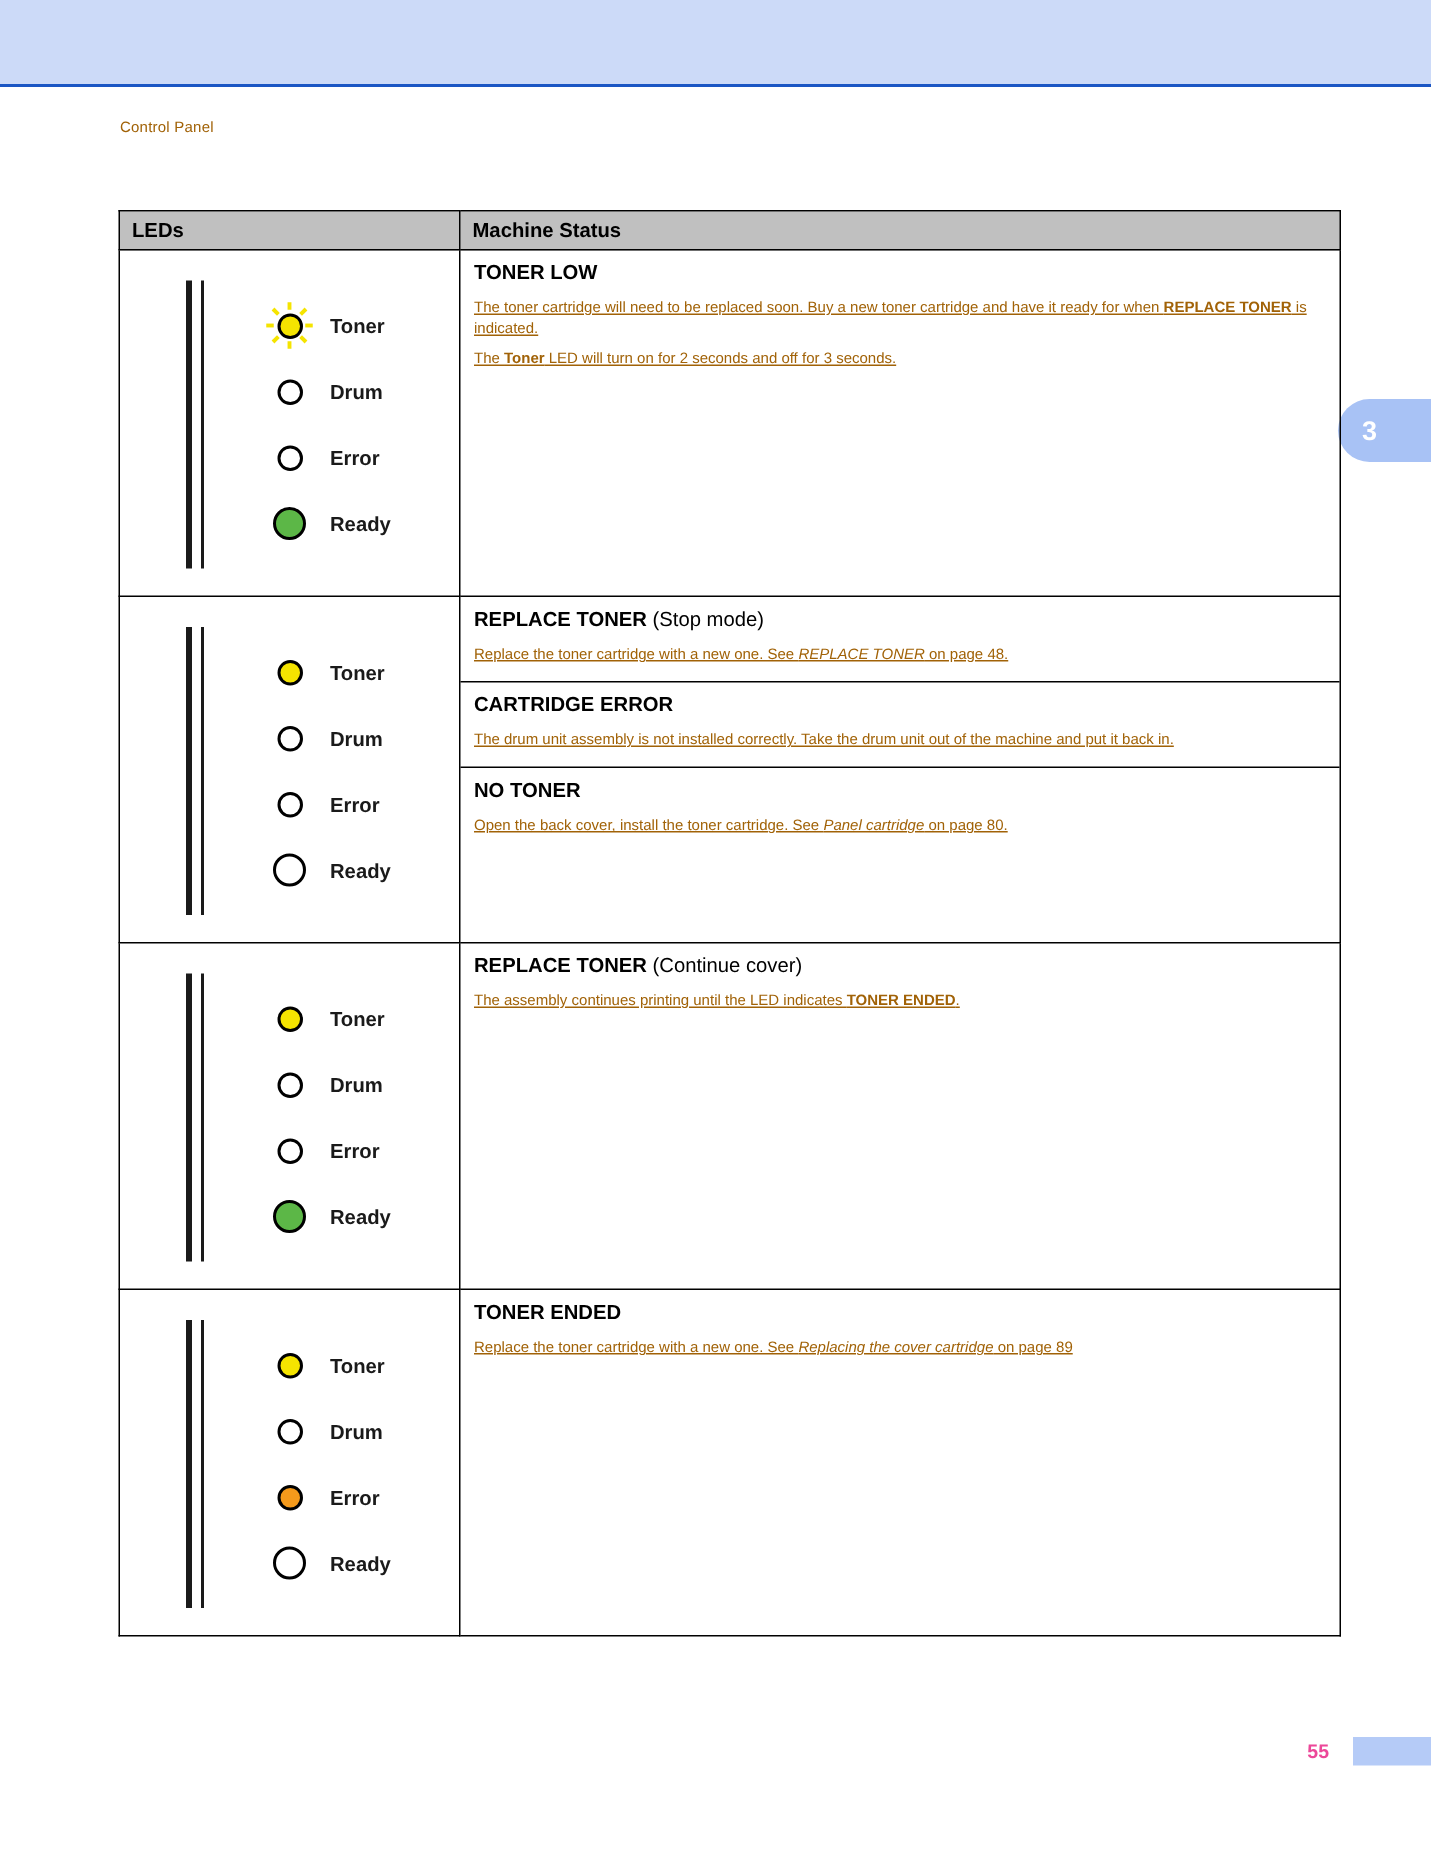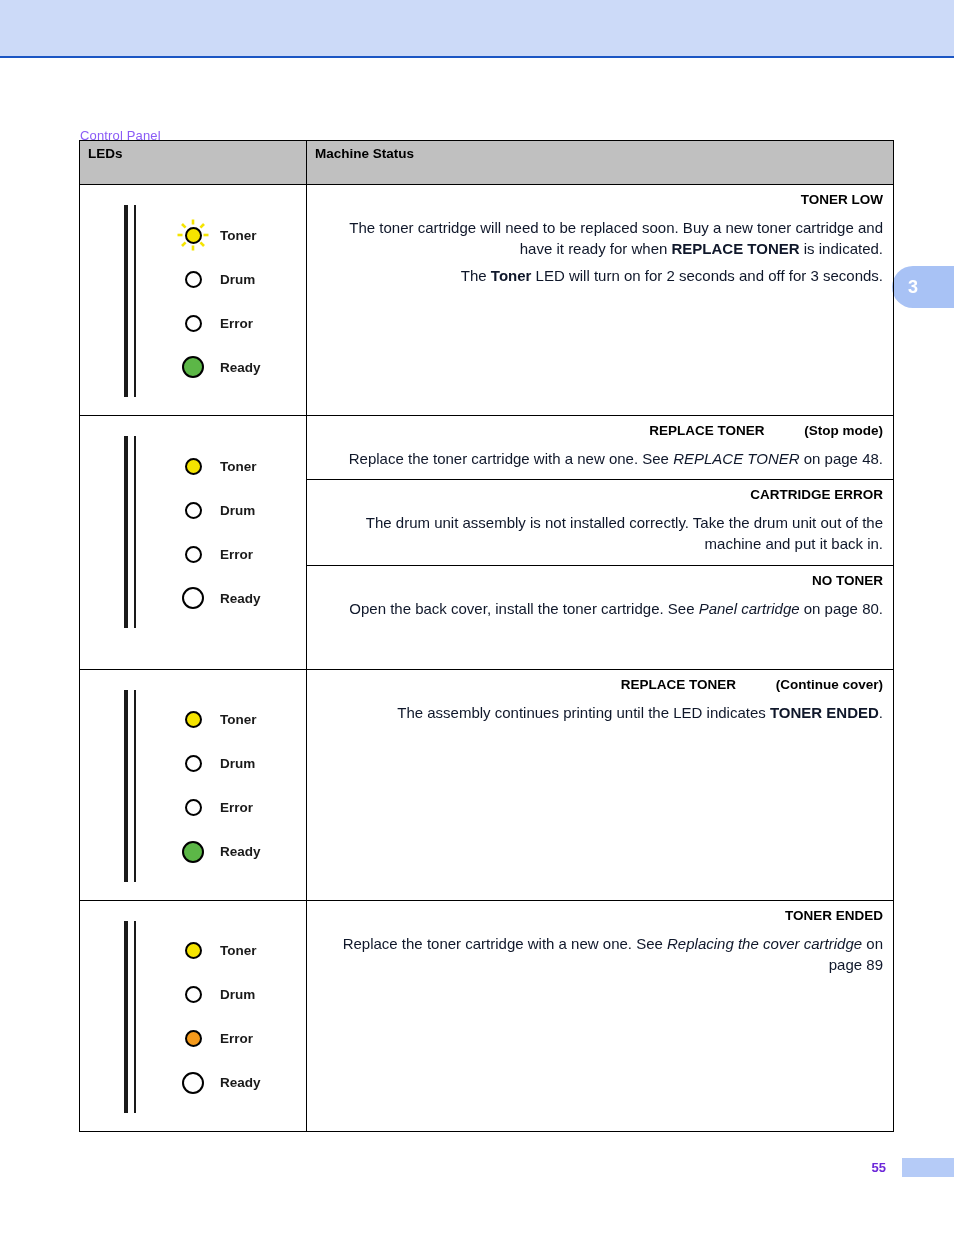--- a/index.html
+++ b/index.html
@@ -24,25 +24,24 @@
     height: 58px;
     background: #ccdaf8;
     border-bottom: 2px solid #1b56c4;
     box-sizing: border-box;
   }
 
   .running-head {
     position: absolute;
     left: 80px;
     top: 80px;
-    font-size: 13px;
-    color: #8b5cf6;
+    font-size: 10px;
+    color: #a16207;
     letter-spacing: 0.15px;
     white-space: nowrap;
-    margin-top: 48px;
   }
 
   .chapter-tab {
     position: absolute;
     right: 0;
     top: 266px;
     width: 62px;
     height: 42px;
     background: #a8c2f5;
     border-radius: 21px 0 0 21px;
@@ -55,21 +54,21 @@
     padding-left: 16px;
     box-sizing: border-box;
   }
 
   .footer-num {
     position: absolute;
     right: 68px;
     top: 1160px;
     font-size: 13px;
     font-weight: bold;
-    color: #6d28d9;
+    color: #ec4899;
   }
   .footer-bar {
     position: absolute;
     right: 0;
     top: 1158px;
     width: 52px;
     height: 19px;
     background: #b5cbf7;
   }
 
@@ -80,28 +79,27 @@
     top: 140px;
     width: 814px;
     border-collapse: collapse;
     table-layout: fixed;
   }
   .led-table th,
   .led-table td {
     border: 1px solid #000000;
     vertical-align: top;
     padding: 0;
-    text-align: right;
   }
   .led-table thead th {
     background: #c0c0c0;
     font-size: 13.5px;
     font-weight: bold;
     text-align: left;
-    padding: 5px 8px 22px 8px;
+    padding: 5px 8px 4px 8px;
     height: 16px;
     color: #000;
   }
   .col-leds  { width: 227px; }
   .col-status{ width: 587px; }
 
   
   .led-cell {
     position: relative;
     padding: 0;
@@ -189,26 +187,27 @@
   .status-block:last-child { border-bottom: none; }
   .status-block.nofill { border-bottom: none; }
 
   .st-title {
     font-size: 13.5px;
     font-weight: bold;
     color: #000;
     margin: 0 0 8px 0;
     line-height: 1.25;
   }
-  .st-title .reg { font-weight: bold; margin-left: 36px; }
+  .st-title .reg { font-weight: normal; }
   .st-body {
-    font-size: 15px;
-    color: #0f172a;
+    font-size: 10px;
+    color: #a16207;
     margin: 0 0 6px 0;
     line-height: 1.42;
+    text-decoration: underline;
   }
   .st-body:last-child { margin-bottom: 2px; }
   .st-body b { font-weight: bold; }
   .st-body i { font-style: italic; }
 </style>
 </head>
 <body>
 
 <div class="header-band"></div>
 

